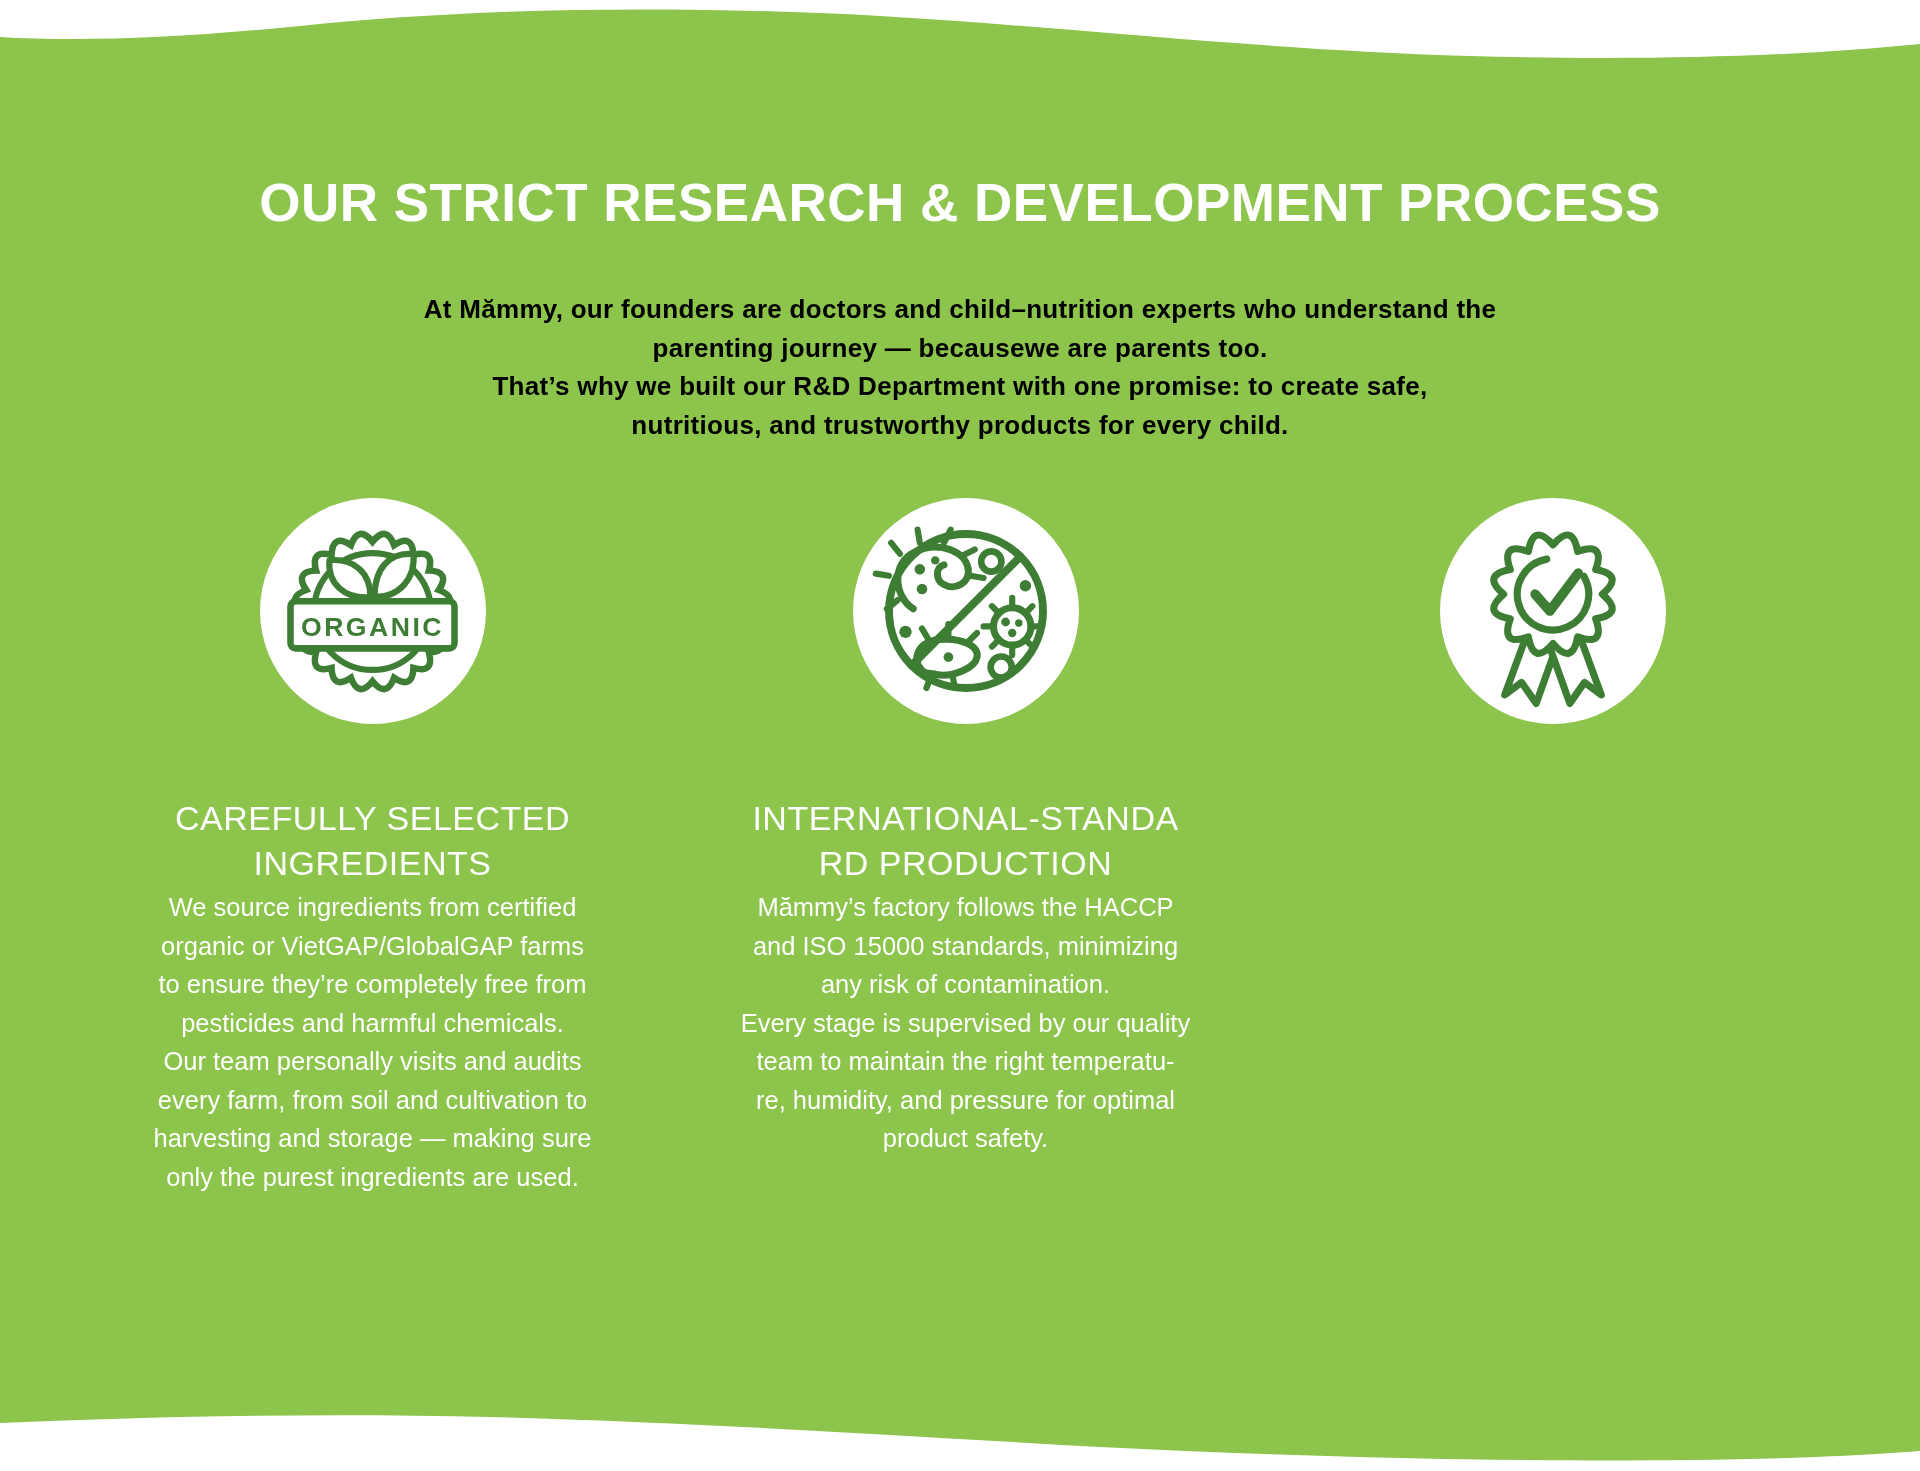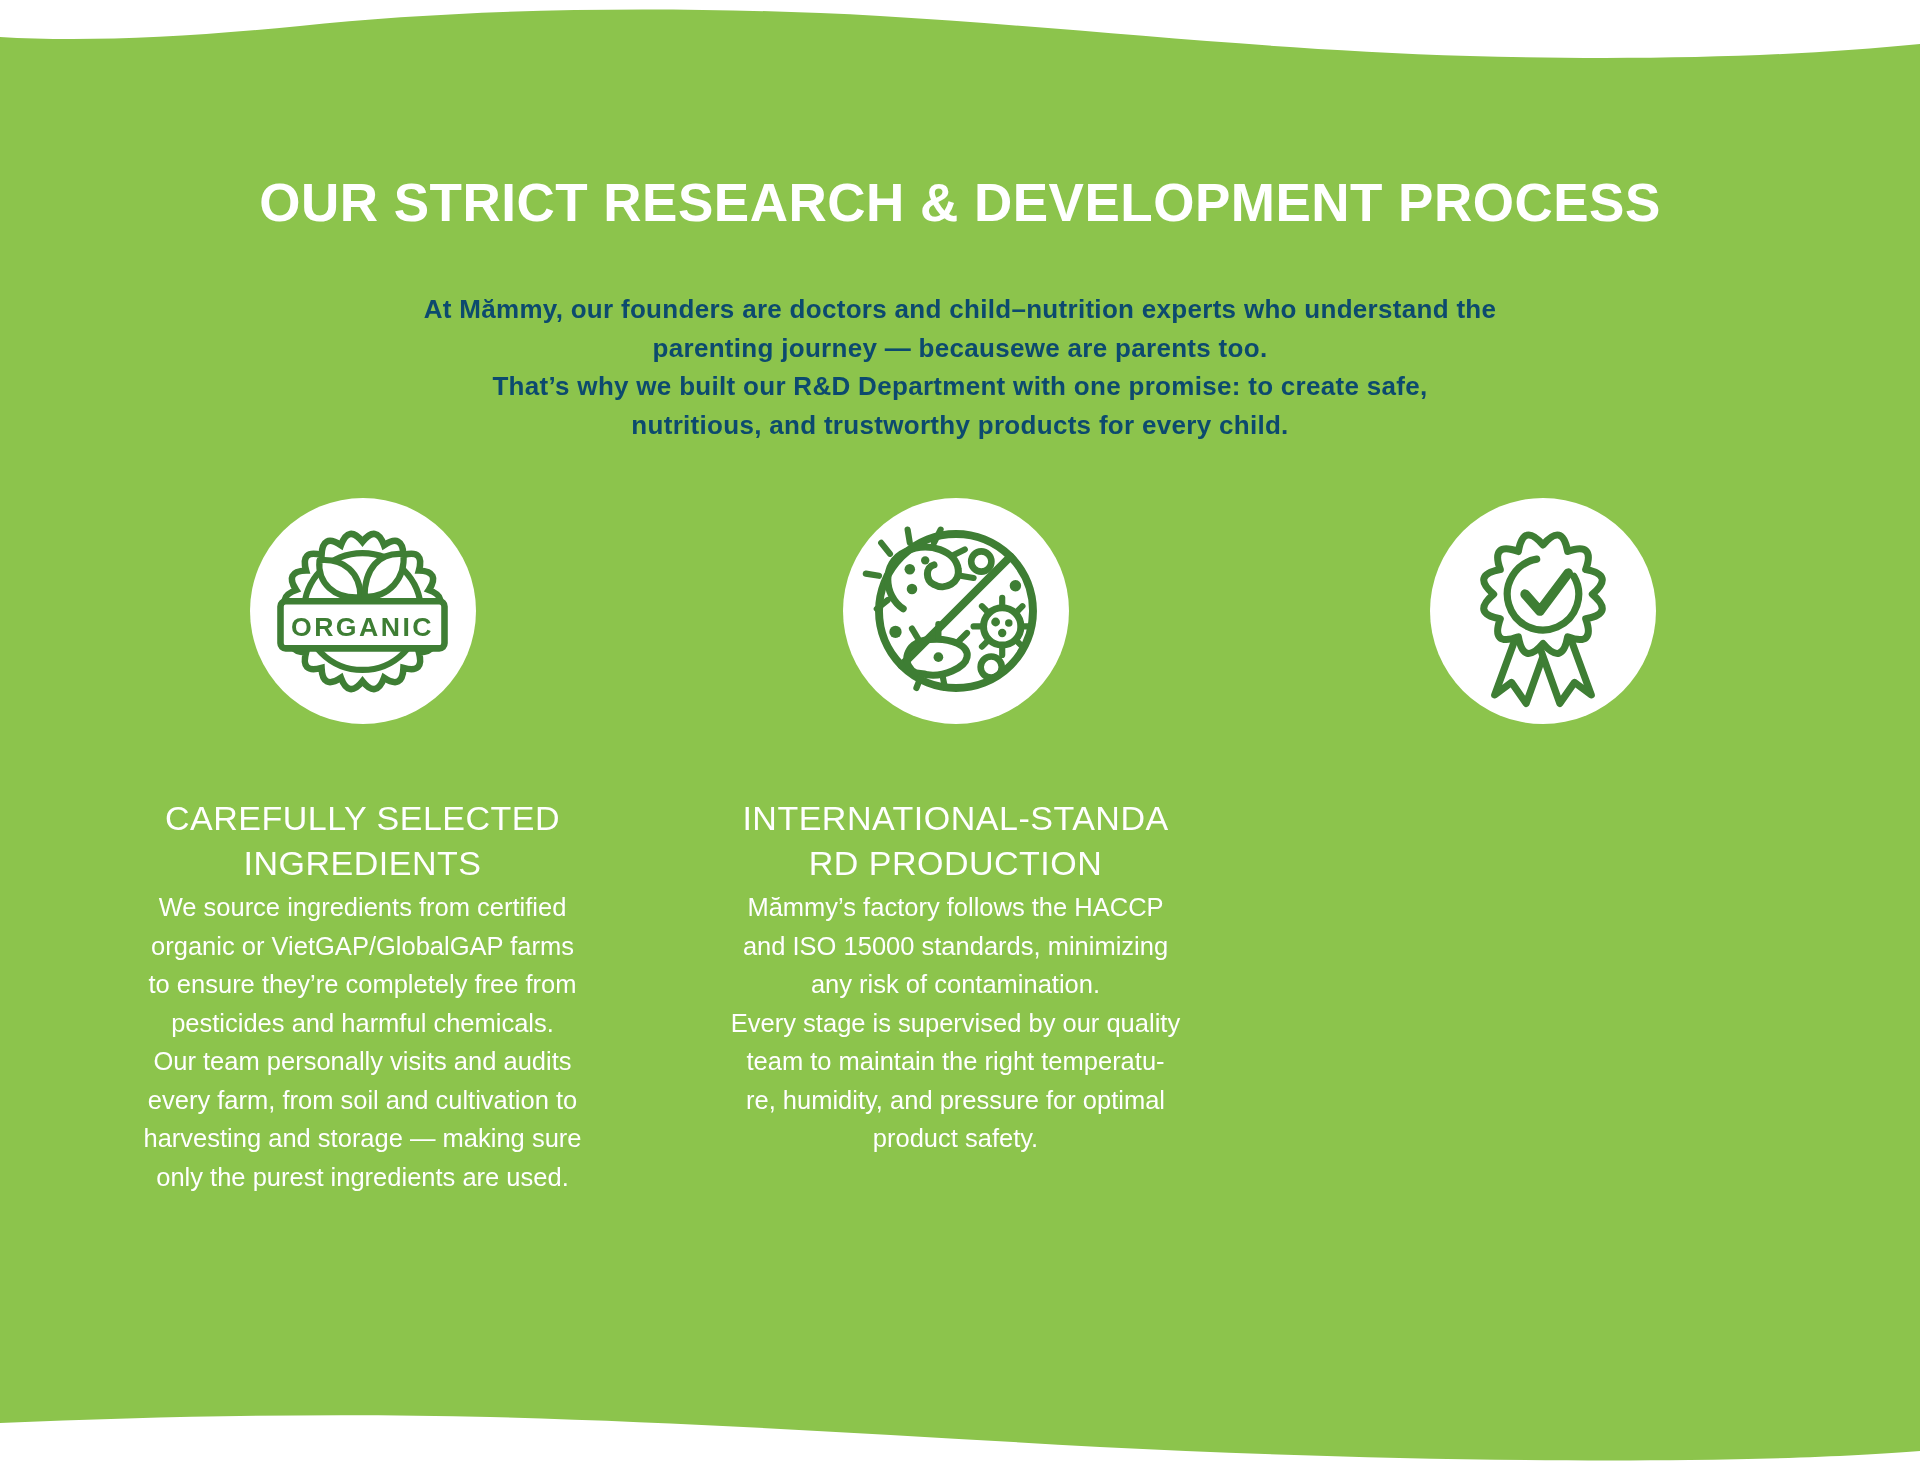--- a/index.html
+++ b/index.html
@@ -14,27 +14,27 @@
   .wave-bottom { bottom:0; }
 
   .title {
     position:absolute; top:172px; left:0; width:100%;
     text-align:center; color:#ffffff;
     font-size:53px; font-weight:bold; letter-spacing:0.5px;
     line-height:62px;
   }
   .intro {
     position:absolute; top:290px; left:50%; transform:translateX(-50%);
-    width:1560px; text-align:center; color:#0c4a6e;
+    width:1560px; text-align:center; color:#000000;
     font-size:26px; font-weight:bold; line-height:38.5px;
     white-space:pre-line; letter-spacing:0.3px;
   }
 
   .columns {
-    position:absolute; top:498px; left:80px; width:1740px;
+    position:absolute; top:498px; left:90px; width:1740px;
     display:grid; grid-template-columns:repeat(3, 1fr);gap:28px;
   }
   .column { display:flex; flex-direction:column; align-items:center; color:#ffffff; }
   .icon-circle {
     width:226px; height:226px; border-radius:50%; background:#ffffff;
     display:flex; align-items:center; justify-content:center;
   }
   .col-heading {
     margin-top:72px; height:92px;
     font-size:34px; line-height:45px; letter-spacing:0.5px;

